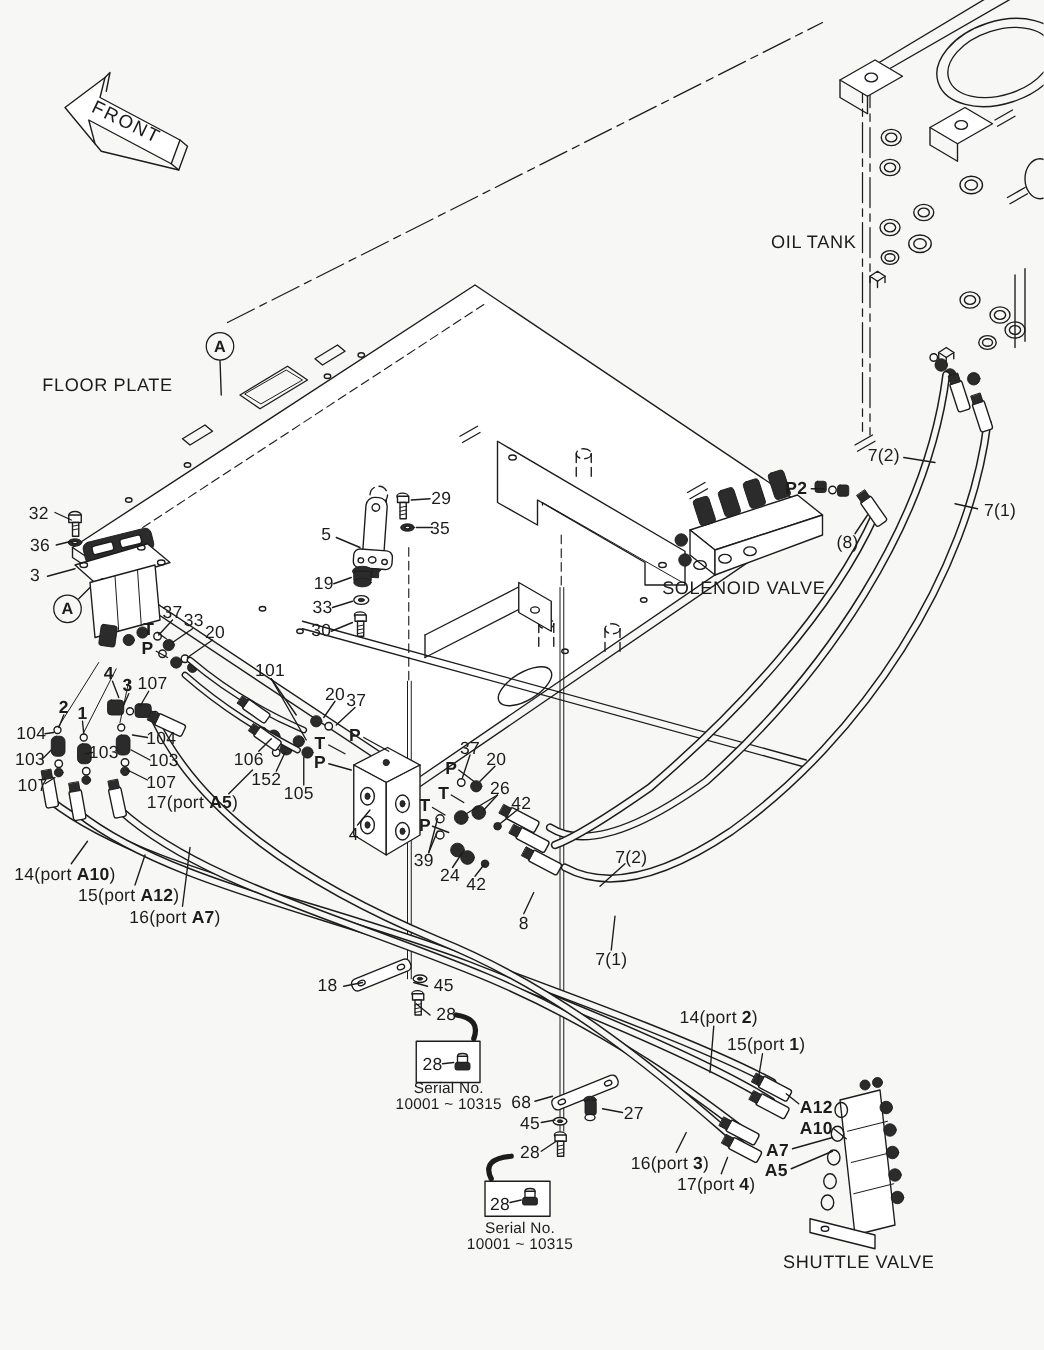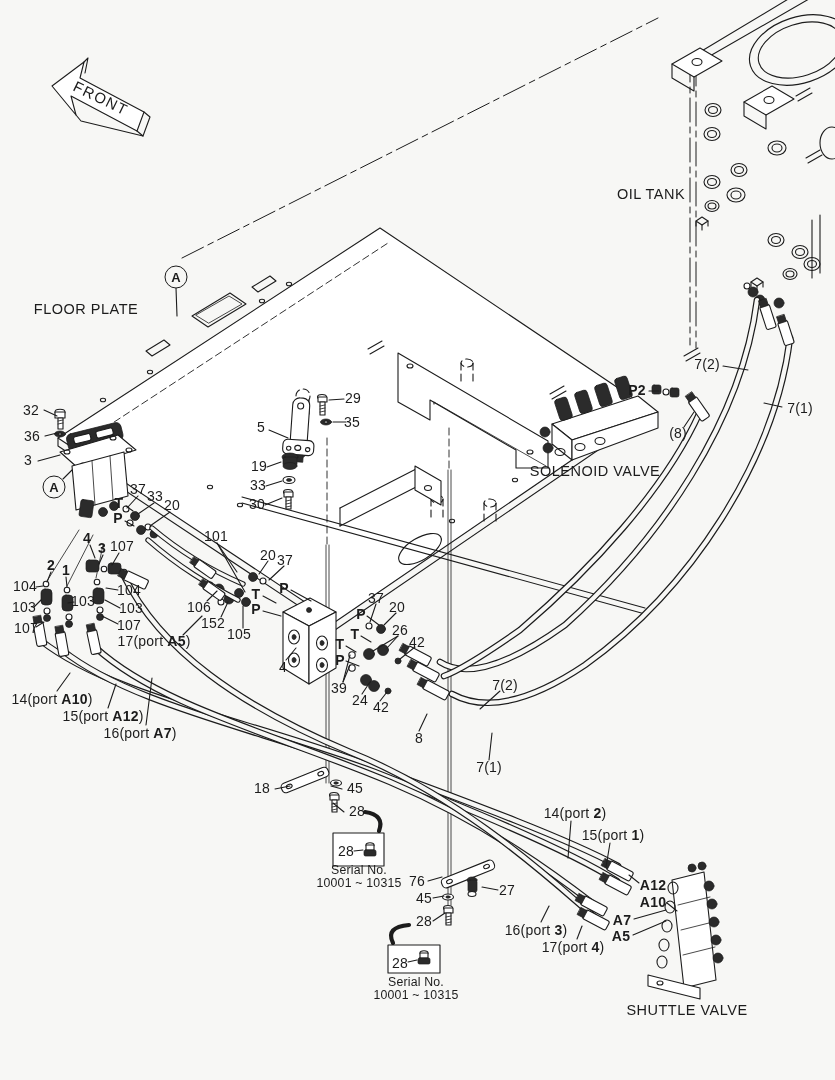--- a/index.html
+++ b/index.html
@@ -660,21 +660,21 @@
 <span class="lbl" style="left:678px;top:433px">(8)</span>
 <span class="lbl b" style="left:637px;top:390px">P2</span>
 <span class="lbl" style="left:262px;top:788px">18</span>
 <span class="lbl" style="left:355px;top:788px">45</span>
 <span class="lbl" style="left:357px;top:811px">28</span>
 <span class="lbl" style="left:346px;top:851px">28</span>
 <div class="lbl ser" style="left:359px;top:877px">
       <div>Serial No.</div>
       <div>10001 ~ 10315</div>
     </div>
-<span class="lbl" style="left:417px;top:881px">76</span>
+<span class="lbl" style="left:417px;top:881px">68</span>
 <span class="lbl" style="left:424px;top:898px">45</span>
 <span class="lbl" style="left:424px;top:921px">28</span>
 <span class="lbl" style="left:507px;top:890px">27</span>
 <span class="lbl" style="left:400px;top:963px">28</span>
 <div class="lbl ser" style="left:416px;top:989px">
       <div>Serial No.</div>
       <div>10001 ~ 10315</div>
     </div>
 <span class="lbl" style="left:575px;top:813px"><span>14(port </span><span class="b">2</span><span>)</span></span>
 <span class="lbl" style="left:613px;top:835px"><span>15(port </span><span class="b">1</span><span>)</span></span>

